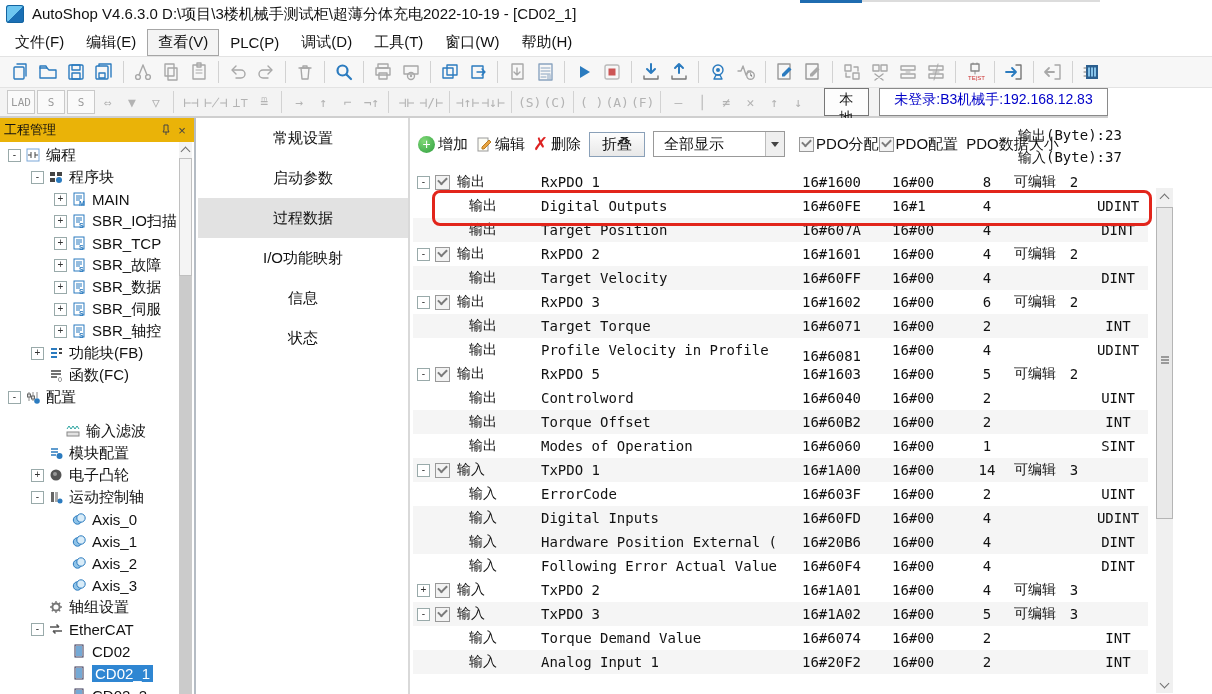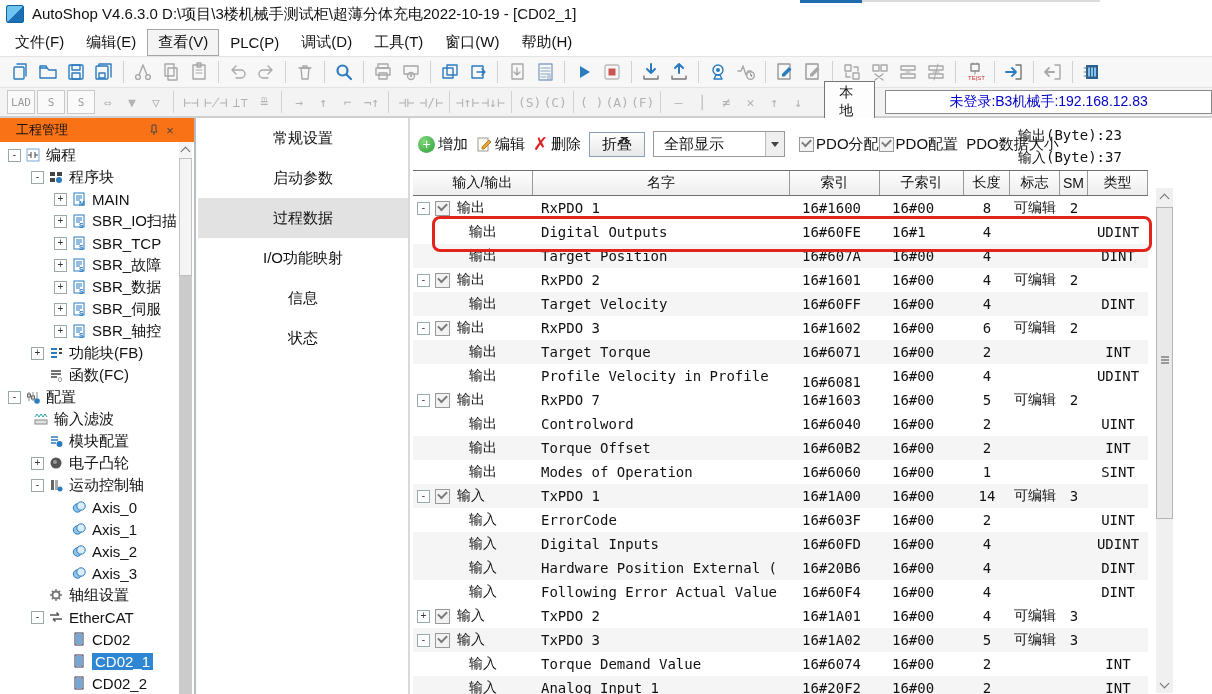--- a/index.html
+++ b/index.html
@@ -14,28 +14,28 @@
   #topline-blue{position:absolute;left:800px;top:0;width:62px;height:3px;background:#1f6cb0;}
   #topline-gray{position:absolute;left:862px;top:0;width:238px;height:2px;background:#dcdcdc;}
   
   #menubar{position:absolute;left:0;top:28px;width:1212px;height:28px;background:#fff;display:flex;align-items:center;padding-left:4px;box-sizing:border-box;}
   .menu-item{padding:3px 10px;font-size:15px;border:1px solid transparent;white-space:nowrap;}
   .menu-item.active{border-color:#a6a6a6;background:#f4f4f4;}
   
   #toolbar1{position:absolute;left:0;top:56px;width:1212px;height:32px;background:#f7f7f7;border-top:1px solid #e3e3e3;border-bottom:1px solid #e3e3e3;display:flex;align-items:center;padding-left:6px;box-sizing:border-box;}
   .tbtn{width:26px;height:26px;display:flex;align-items:center;justify-content:center;margin:0 1px;}
   .tsep{width:1px;height:22px;background:#d2d2d2;margin:0 5px;}
-  #toolbar2{position:absolute;left:0;top:88px;width:1212px;height:30px;background:#f3f3f3;border-bottom:2px solid #cfcfcf;display:flex;align-items:center;padding-left:6px;box-sizing:border-box;}
+  #toolbar2{position:absolute;left:0;top:88px;width:1108px;height:30px;background:#f3f3f3;border-bottom:2px solid #cfcfcf;display:flex;padding-left:6px;box-sizing:border-box;}
   .tok{min-width:22px;height:22px;display:flex;align-items:center;justify-content:center;color:#b3b3b3;font-size:13px;margin:0 1px;font-family:"DejaVu Sans Mono",monospace;white-space:nowrap;}
   .tok.box{border:1px solid #c9c9c9;background:#fafafa;padding:0 2px;color:#9a9a9a;font-size:11px;}
   #localbtn{margin-left:14px;border:1px solid #777;background:#fdfdfd;padding:2px 14px;font-size:14px;}
   #loginstatus{margin-left:10px;border:1px solid #8a8a8a;background:#fff;color:#0000c8;font-size:14px;width:436px;text-align:center;padding:2px 0;}
   
   #sidebar{position:absolute;left:0;top:118px;width:196px;bottom:0;background:#fff;border-right:2px solid #b5bcc4;box-sizing:border-box;}
-  #sidebar-header{height:24px;display:flex;align-items:center;font-size:13px;padding:0 16px;background:#f97316;}
+  #sidebar-header{height:24px;display:flex;align-items:center;font-size:13px;padding:0 4px;background:#eab308;}
   #sidebar-header .ttl{flex:1;}
   .sbico{width:16px;height:16px;display:flex;align-items:center;justify-content:center;color:#444;font-size:13px;}
   #tree{position:absolute;left:0;top:26px;right:14px;bottom:0;overflow:hidden;}
   .titem{height:22px;display:flex;align-items:center;white-space:nowrap;font-size:15px;}
   .texp{width:11px;height:11px;border:1px solid #9aa;background:#fff;font-size:10px;line-height:9px;text-align:center;color:#333;flex:none;margin-right:4px;}
   .tspacer{width:17px;flex:none;}
   .ticon{width:16px;height:16px;flex:none;margin-right:5px;display:flex;align-items:center;justify-content:center;}
   .tlabel{overflow:hidden;text-overflow:clip;}
   .titem.sel .tlabel{background:#2f86d2;color:#fff;padding:0 3px;}
   
@@ -515,21 +515,21 @@
         <div class="ticon">
           <svg width="14" height="14" viewBox="0 0 14 14">
             <path d="M3 2v9M7 2v9M11 2v6" stroke="#888"></path>
             <rect x="1.5" y="4" width="3" height="3" fill="#ddd" stroke="#666"></rect>
             <rect x="5.5" y="6" width="3" height="3" fill="#ddd" stroke="#666"></rect>
             <circle cx="11" cy="11" r="2.8" fill="#2b7bbf"></circle>
           </svg>
         </div>
         <div class="tlabel">配置</div>
       </div>
-      <div class="titem" style="padding-left: 16px;">
+      <div class="titem" style="padding-left: 48px; margin-top: 12px;">
         <div class="tspacer"></div>
         <div class="ticon">
           <svg width="14" height="14" viewBox="0 0 14 14">
             <path d="M1 5l2-3 2 3 2-3 2 3 2-3 2 3" stroke="#2aa4a0" fill="none"></path>
             <rect x="1" y="8" width="12" height="4" fill="#e2e2e2" stroke="#888"></rect>
           </svg>
         </div>
         <div class="tlabel">输入滤波</div>
       </div>
       <div class="titem" style="padding-left: 31px;">
@@ -703,31 +703,20 @@
       <div class="cbx on"></div>
       <span>PDO配置</span>
     </div>
     <div class="ptb-item">PDO数据大小</div>
   </div>
   <div id="byteinfo" class="mono">
     <div>输出(Byte):23</div>
     <div>输入(Byte):37</div>
   </div>
   <div id="tablewrap">
-    <div id="thead">
-        <div class="hc" style="width: 20px;"></div>
-        <div class="hc" style="width: 100px;">输入/输出</div>
-        <div class="hc" style="width: 257px;">名字</div>
-        <div class="hc" style="width: 90px;">索引</div>
-        <div class="hc" style="width: 84px;">子索引</div>
-        <div class="hc" style="width: 46px;">长度</div>
-        <div class="hc" style="width: 50px;">标志</div>
-        <div class="hc" style="width: 28px;">SM</div>
-        <div class="hc" style="width: 60px;">类型</div>
-      </div>
     <div id="rows">
         <div class="row">
           <div class="c" style="width: 20px;">
             <div class="gexp">-</div>
           </div>
           <div class="c" style="width: 100px;">
             <div class="cbx on" style="margin-left: 2px; margin-right: 7px;"></div>
             <span>输出</span>
           </div>
           <div class="c namec mono" style="width: 257px;">RxPDO 1</div>
@@ -837,21 +826,21 @@
           <div class="c ctr mono" style="width: 60px;">UDINT</div>
         </div>
         <div class="row">
           <div class="c" style="width: 20px;">
             <div class="gexp">-</div>
           </div>
           <div class="c" style="width: 100px;">
             <div class="cbx on" style="margin-left: 2px; margin-right: 7px;"></div>
             <span>输出</span>
           </div>
-          <div class="c namec mono" style="width: 257px;">RxPDO 7</div>
+          <div class="c namec mono" style="width: 257px;">RxPDO 5</div>
           <div class="c idxc mono" style="width: 90px;">16#1603</div>
           <div class="c idxc mono" style="width: 84px;">16#00</div>
           <div class="c ctr mono" style="width: 46px;">5</div>
           <div class="c ctr" style="width: 50px;">可编辑</div>
           <div class="c ctr mono" style="width: 28px;">2</div>
           <div class="c ctr mono" style="width: 60px;"></div>
         </div>
         <div class="row">
           <div class="c" style="width: 20px;"></div>
           <div class="c ctr" style="width: 100px;">

